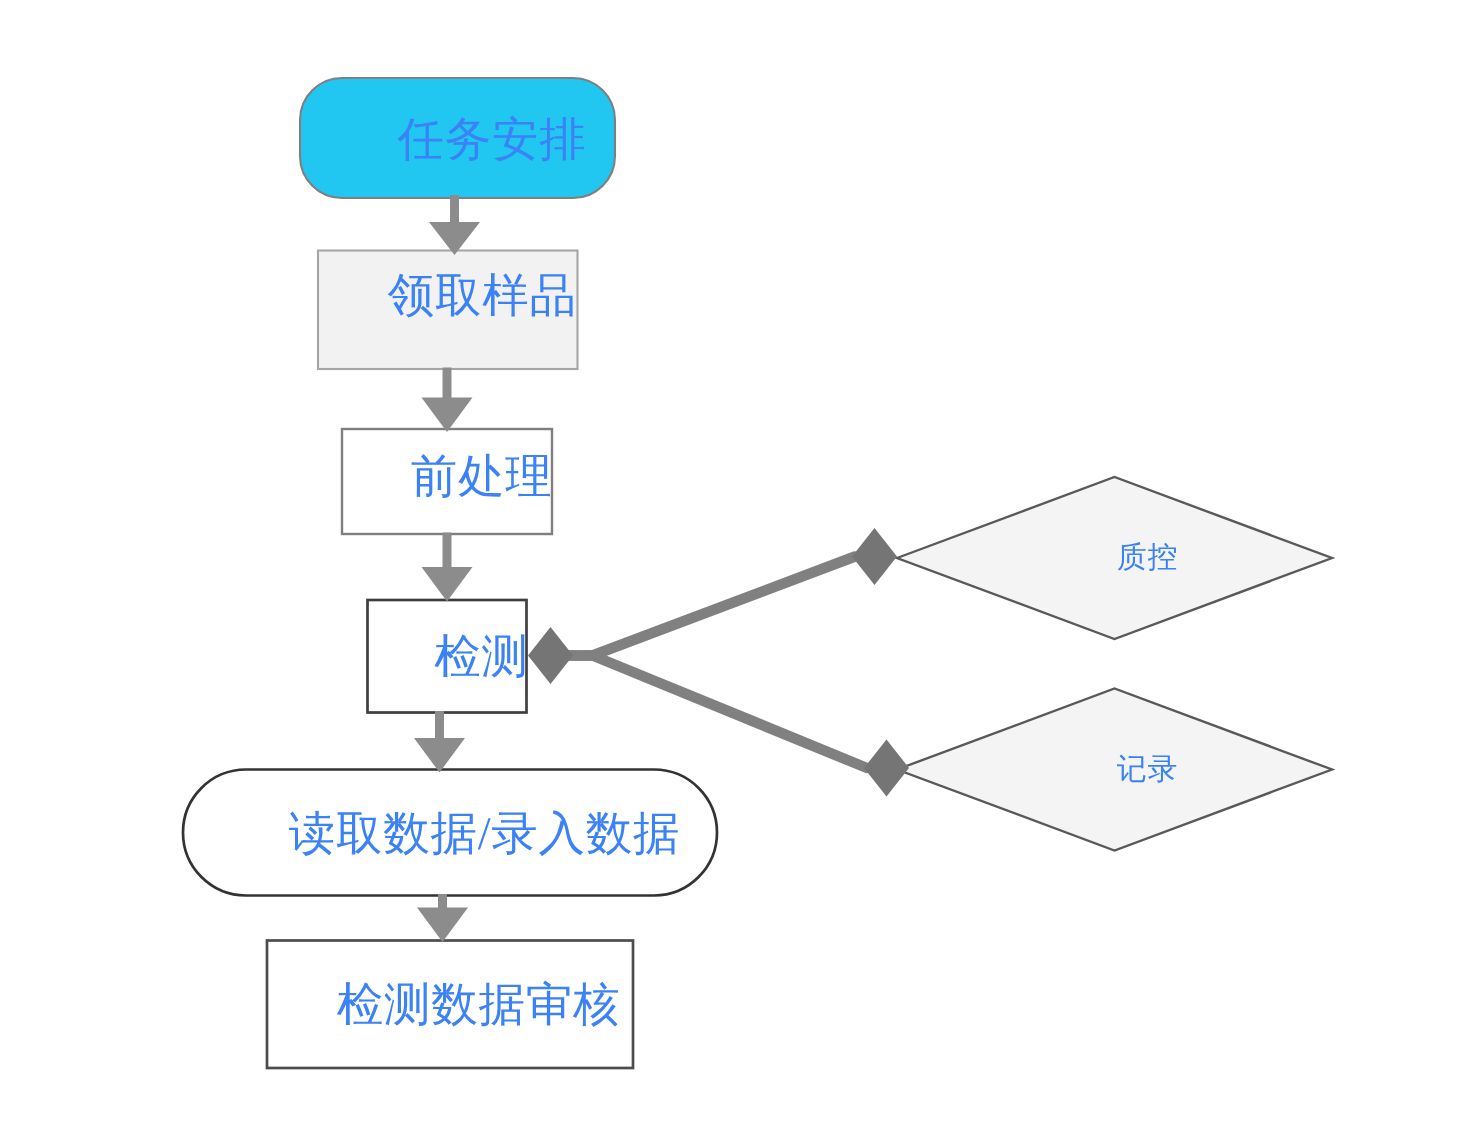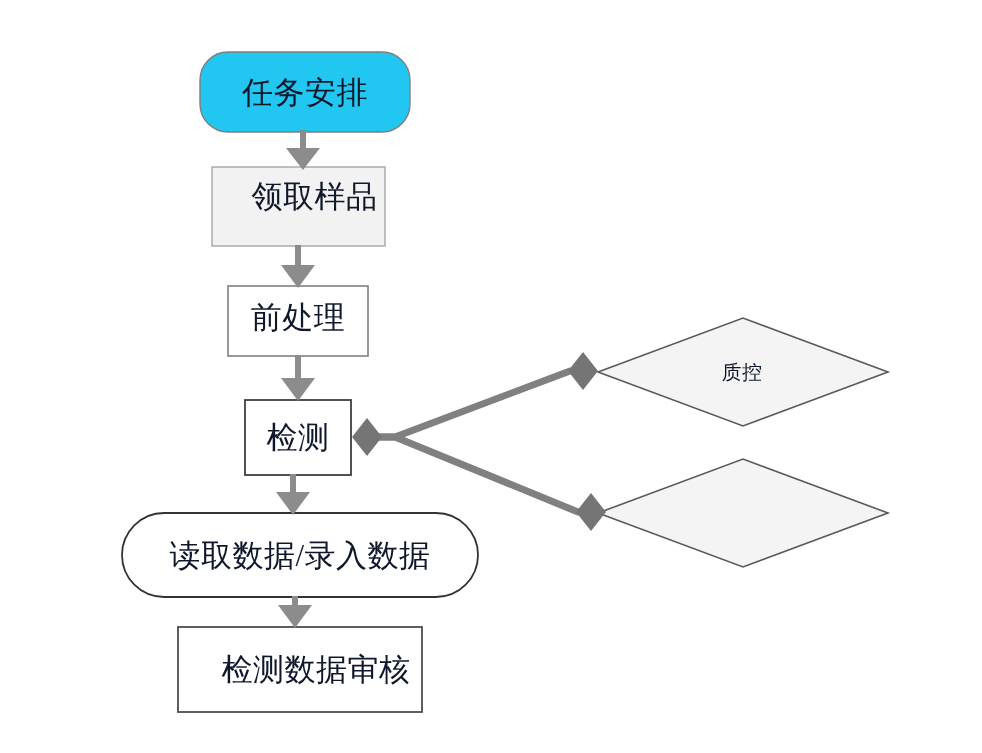--- a/index.html
+++ b/index.html
@@ -22,26 +22,27 @@
     left: 0;
     top: 0;
     width: 982px;
     height: 753px;
   }
   .node-label {
     position: absolute;
     display: flex;
     align-items: center;
     justify-content: center;
-    color: #0f172a;
+    color: #3b82f6;
     font-size: 31px;
     line-height: 1;
     letter-spacing: 0.5px;
     white-space: nowrap;
     pointer-events: none;
+    padding-left: 23px;
   }
   .node-label.lbl-sm {
     font-size: 20px;
   }
 </style>
 </head>
 <body>
 
 <div id="canvas">
 
@@ -97,26 +98,27 @@
     </g>
 
     <g>
       <line x1="295" y1="596" x2="295" y2="608" stroke="#8c8c8c" stroke-width="6"></line>
       <polygon points="278,605 312,605 295,628" fill="#8c8c8c"></polygon>
     </g>
   </svg>
 
   <div class="node-label" style="left:200px; top:52px; width:210px; height:80px;">任务安排</div>
 
-  <div class="node-label" style="left:212px; top:167px; width:173px; height:59px;margin-left:16px;">领取样品</div>
+  <div class="node-label" style="left:212px; top:167px; width:173px; height:59px;">领取样品</div>
 
   <div class="node-label" style="left:228px; top:286px; width:140px; height:62px;">前处理</div>
 
   <div class="node-label" style="left:245px; top:400px; width:106px; height:75px;">检测</div>
 
   <div class="node-label" style="left:122px; top:513px; width:356px; height:84px;font-family:Liberation Serif, serif;">读取数据/录入数据</div>
 
-  <div class="node-label" style="left:194px; top:627px; width:244px; height:85px;text-align:center;">检测数据审核</div>
+  <div class="node-label" style="left:174px; top:627px; width:244px; height:85px;text-align:center;">检测数据审核</div>
 
   <div class="node-label lbl-sm" style="left:642px; top:345px; width:200px; height:54px;">质控</div>
 
+  <div class="node-label lbl-sm" style="left:642px; top:486px; width:200px; height:54px;">记录</div>
 
 </div>
 
 </body></html>

